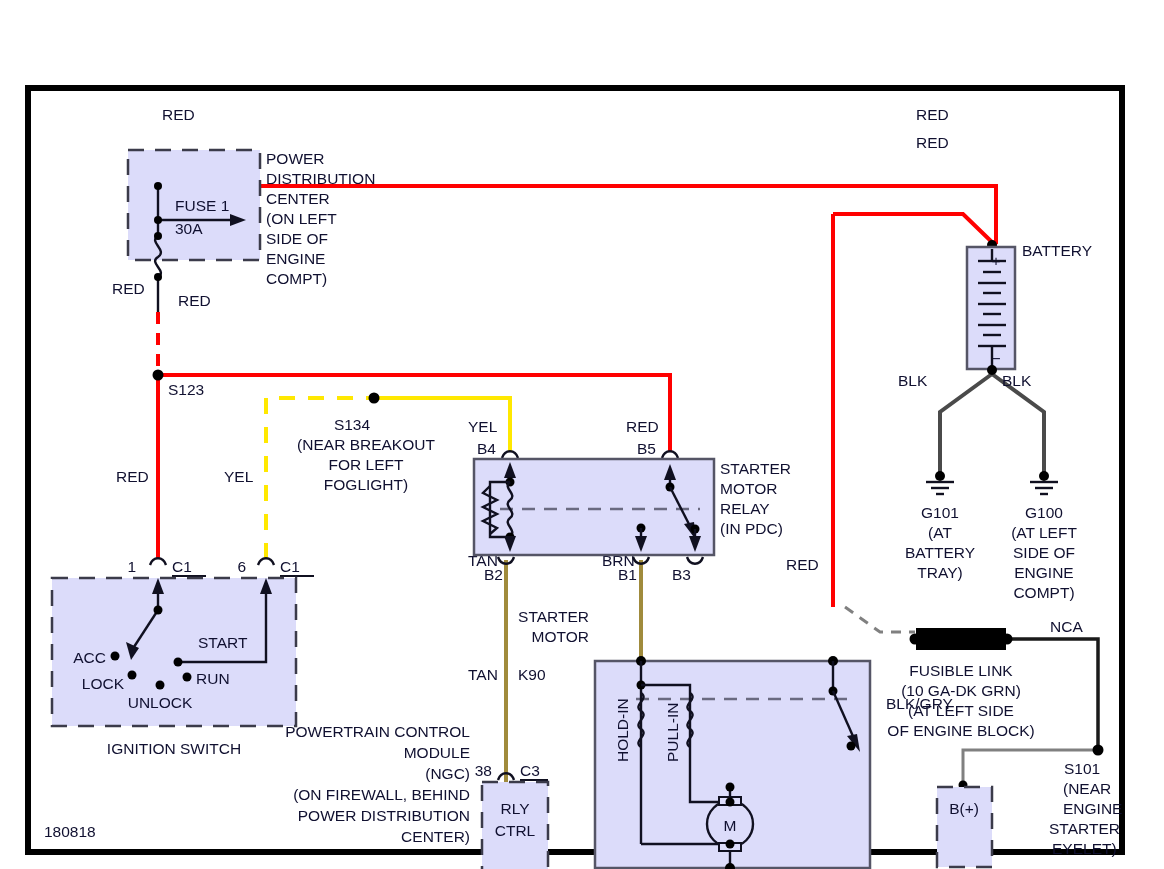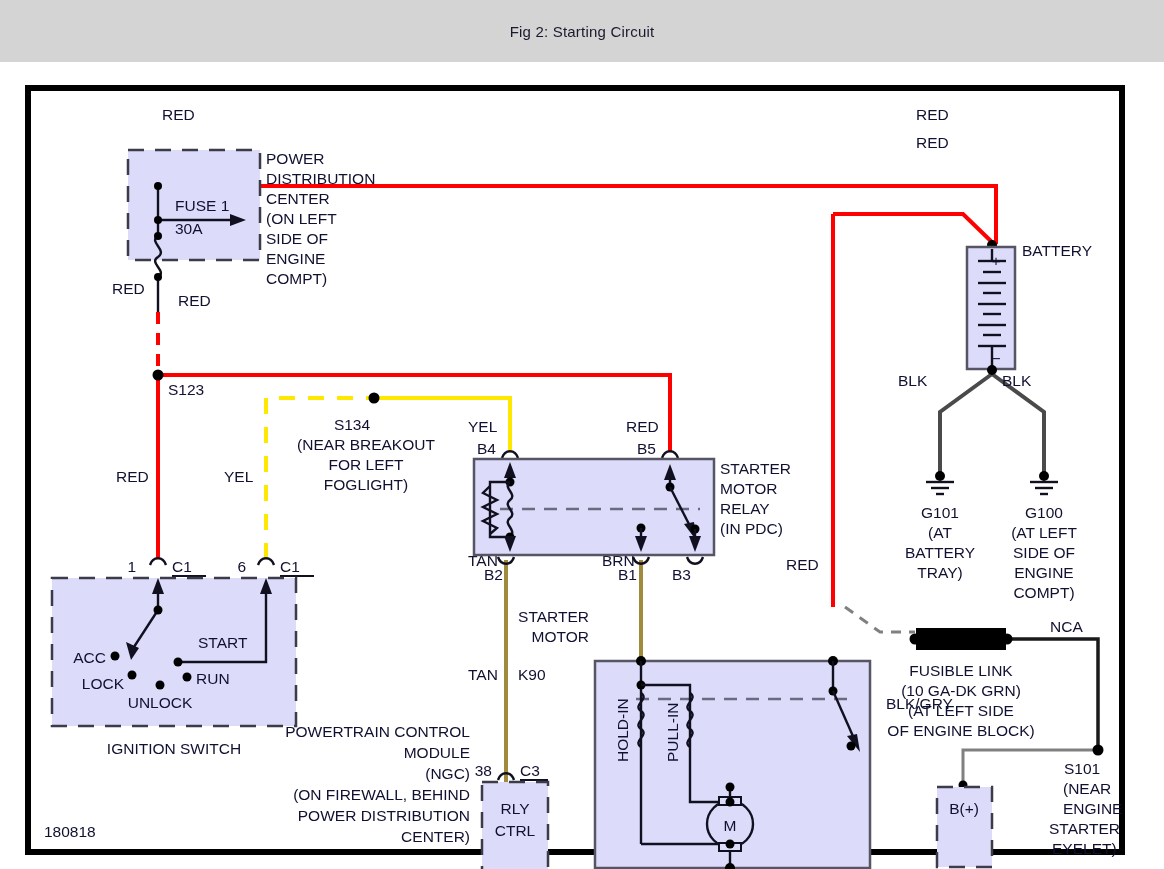--- a/index.html
+++ b/index.html
@@ -36,23 +36,20 @@
   .thin2{stroke:#101020;stroke-width:2.4;fill:none;}
   .dashdiv{stroke:#6a6a80;stroke-width:2.4;fill:none;stroke-dasharray:13 9;}
   .dot{fill:#000;}
   .outer{fill:none;stroke:#000000;stroke-width:6;}
 </style>
 </head>
 <body>
 
 <div id="app">
 
-  <div class="titlebar">
-    <span class="title">Fig 2: Starting Circuit</span>
-  </div>
 
   <div class="canvas">
   <svg width="1164" height="807" viewBox="0 0 1164 807" xmlns="http://www.w3.org/2000/svg">
 
     <rect class="outer" x="28" y="26" width="1094" height="764"></rect>
 
     <path class="wire-red" d="M158,124 L158,154"></path>
     <path class="wire-red" d="M156,124 L996,124 L996,182"></path>
 
     <path class="wire-red" d="M833,152 L963,152 L996,184"></path>

